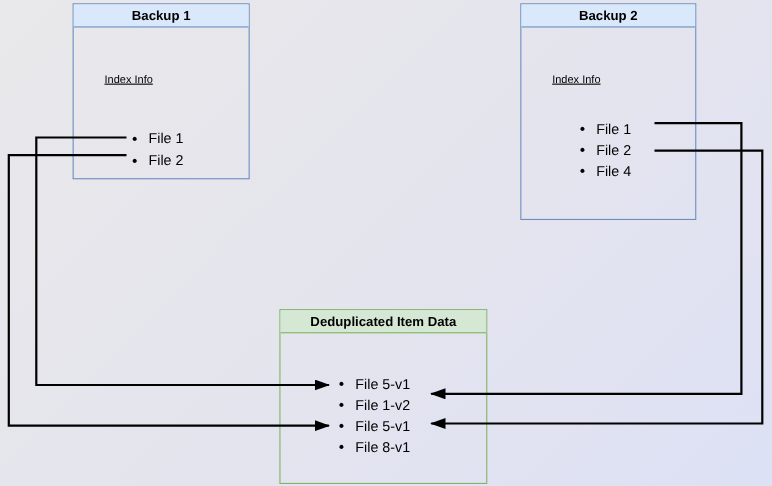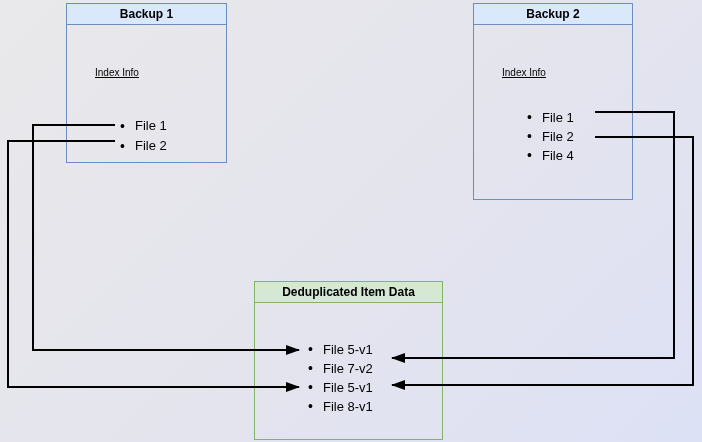--- a/index.html
+++ b/index.html
@@ -102,21 +102,21 @@
       <li>File 4</li>
     </ul>
   </div>
 
   <div class="box green" id="dedup">
     <div class="box-title">
       <span>Deduplicated Item Data</span>
     </div>
     <ul class="file-list">
       <li>File 5-v1</li>
-      <li>File 7-v2</li>
+      <li>File 1-v2</li>
       <li>File 5-v1</li>
       <li>File 8-v1</li>
     </ul>
   </div>
 
   <svg class="arrow-layer" width="702" height="442" viewBox="0 0 702 442">
     <defs>
       <marker id="arrowhead" markerWidth="14" markerHeight="10" refX="13" refY="5" orient="auto" markerUnits="userSpaceOnUse">
         <path d="M0,0 L14,5 L0,10 Z" fill="#000000"></path>
       </marker>

